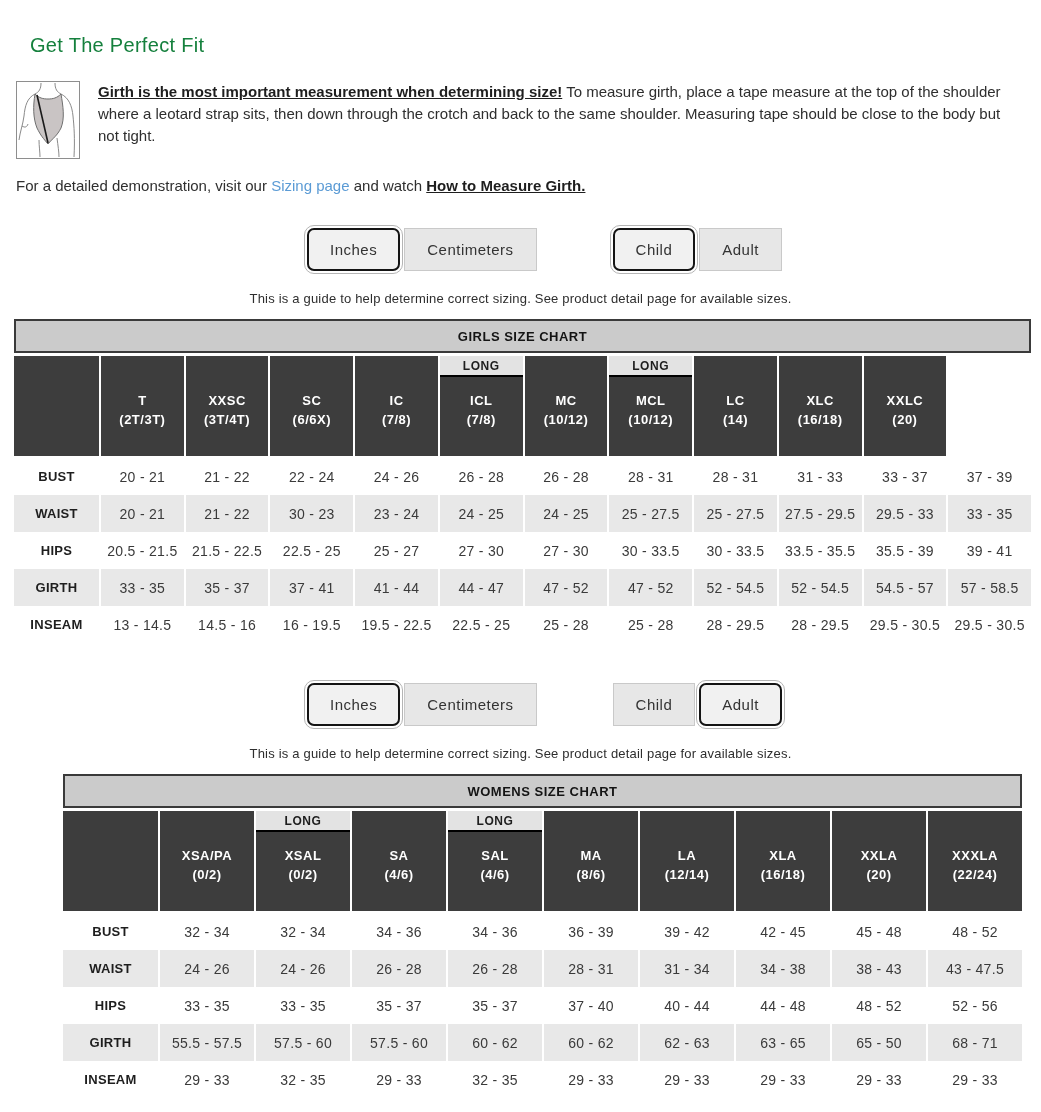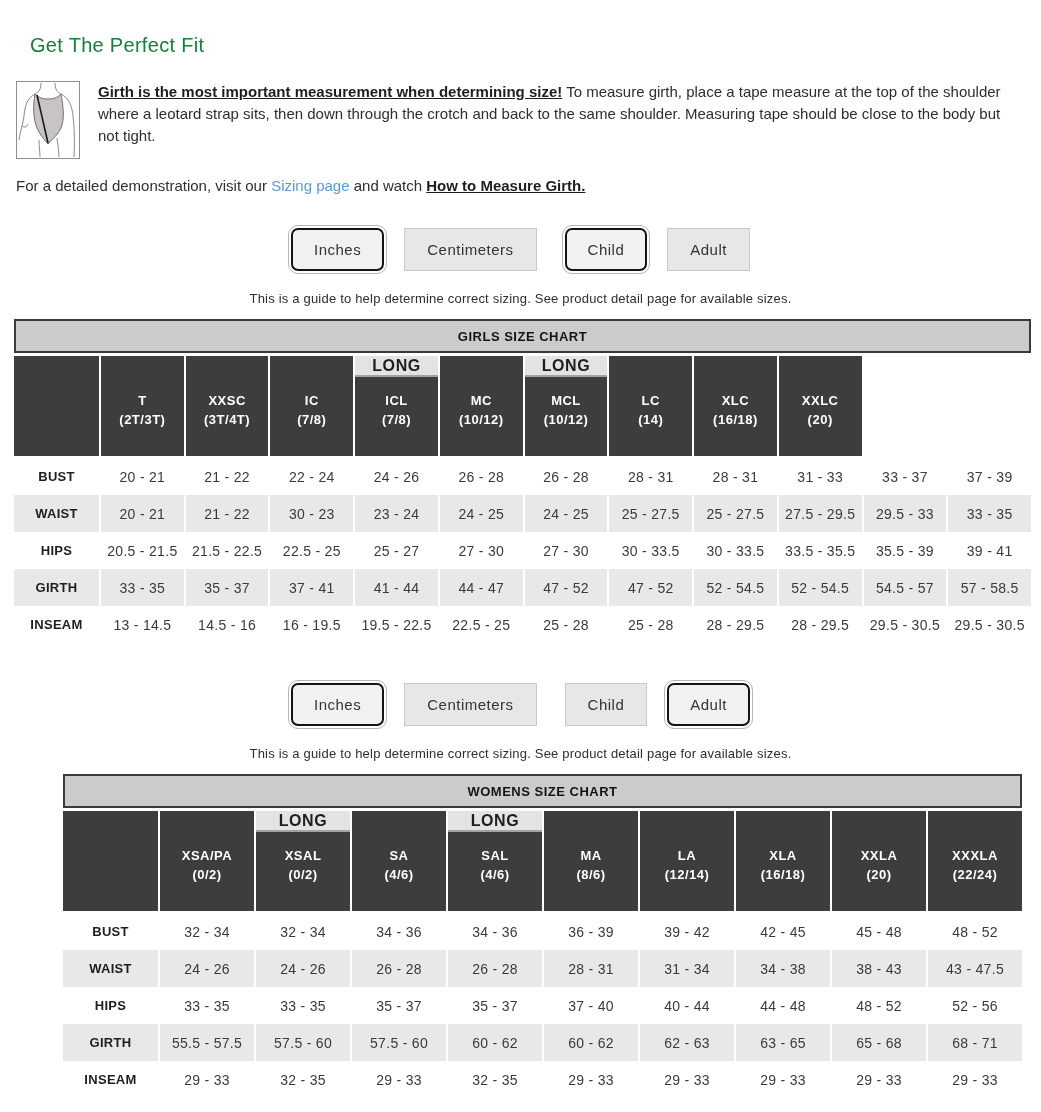--- a/index.html
+++ b/index.html
@@ -16,21 +16,21 @@
   .intro { display: flex; align-items: flex-start; gap: 18px; margin: 24px 16px 0 16px; }
   .illus-box { width: 64px; height: 78px; border: 1px solid #8e8e8e; flex: none; background:#fff; }
   .intro-text { font-size: 15px; line-height: 22px; max-width: 940px; color: #2e2e2e; }
   .demo-line { margin: 17px 16px 0 16px; font-size: 15px; line-height: 20px; }
   .link { color: #5b9bd5; text-decoration: none; cursor: pointer; }
   b, .bold { font-weight: bold; color: #1e1e1e; text-decoration: underline; }
 
   .toggle-row { display: flex; justify-content: center; gap: 28px; }
   .sec-girls .toggle-row { margin-top: 32px; }
   .sec-womens .toggle-row { margin-top: 40px; }
-  .toggle-group { display: flex; gap: 20px; }
+  .toggle-group { display: flex; gap: 4px; margin-left: 48px; }
   .toggle-btn {
     font-family: "Liberation Sans", sans-serif;
     font-size: 15px; letter-spacing: .5px; color: #333;
     background: #e7e7e7; border: 1px solid #c9c9c9;
     padding: 12px 22px; cursor: pointer;
   }
   .toggle-btn.selected {
     background: #f1f1f1;
     border: 2px solid #141414; border-radius: 7px;
     padding: 11px 21px;
@@ -50,23 +50,23 @@
   }
   .hgrid, .trow { display: grid; column-gap: 2px; background: #fff; }
   .hgrid { margin-bottom: 2px; }
   .hcell {
     background: #3d3d3d; height: 100px; position: relative;
     display: flex; align-items: center; justify-content: center; text-align: center;
   }
   .hlabel { color: #fff; font-weight: bold; font-size: 13px; line-height: 19px; letter-spacing: .5px; margin-top: 8px; }
   .long-strip {
     position: absolute; top: 0; left: 0; right: 0; height: 21px;
-    background: #e3e3e3; border-bottom: 2px solid #a3a3a3;
+    background: #e3e3e3; border-bottom: 2px solid #000000;
     display: flex; align-items: center; justify-content: center;
-    font-size: 16px; font-weight: bold; letter-spacing: .6px; color: #1e1e1e;
+    font-size: 12px; font-weight: bold; letter-spacing: .6px; color: #1e1e1e;
   }
   .trow { height: 37px; }
   .tcell {
     display: flex; align-items: center; justify-content: center;
     font-size: 14px; letter-spacing: .3px; color: #3a3a3a; background: #fff;
   }
   .trow.alt .tcell { background: #e8e8e8; }
   .tcell.rowlabel { font-weight: bold; font-size: 13px; color: #1e1e1e; letter-spacing: .3px; }
 </style>
 </head>
@@ -115,20 +115,26 @@
           </div>
         </div>
         <div class="hcell">
           <div class="hlabel">
             <div>XXSC</div>
             <div>(3T/4T)</div>
           </div>
         </div>
         <div class="hcell">
           <div class="hlabel">
+            <div>SC</div>
+            <div>(6/6X)</div>
+          </div>
+        </div>
+        <div class="hcell">
+          <div class="hlabel">
             <div>IC</div>
             <div>(7/8)</div>
           </div>
         </div>
         <div class="hcell">
           <div class="long-strip">LONG</div>
           <div class="hlabel">
             <div>ICL</div>
             <div>(7/8)</div>
           </div>
@@ -352,21 +358,21 @@
         </div>
         <div class="trow alt" style="grid-template-columns: var(--labelw) repeat(9, 1fr);">
           <div class="tcell rowlabel">GIRTH</div>
           <div class="tcell">55.5 - 57.5</div>
           <div class="tcell">57.5 - 60</div>
           <div class="tcell">57.5 - 60</div>
           <div class="tcell">60 - 62</div>
           <div class="tcell">60 - 62</div>
           <div class="tcell">62 - 63</div>
           <div class="tcell">63 - 65</div>
-          <div class="tcell">65 - 68</div>
+          <div class="tcell">65 - 50</div>
           <div class="tcell">68 - 71</div>
         </div>
         <div class="trow" style="grid-template-columns: var(--labelw) repeat(9, 1fr);">
           <div class="tcell rowlabel">INSEAM</div>
           <div class="tcell">29 - 33</div>
           <div class="tcell">32 - 35</div>
           <div class="tcell">29 - 33</div>
           <div class="tcell">32 - 35</div>
           <div class="tcell">29 - 33</div>
           <div class="tcell">29 - 33</div>

